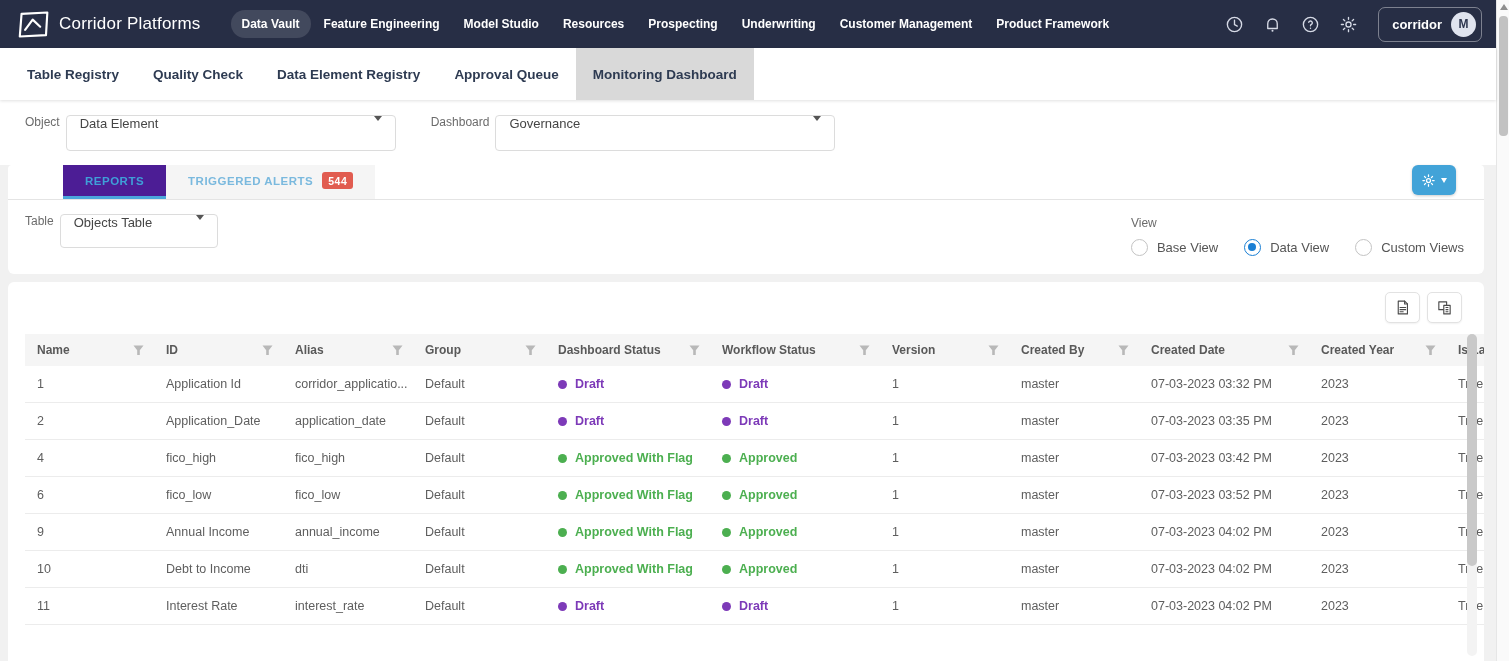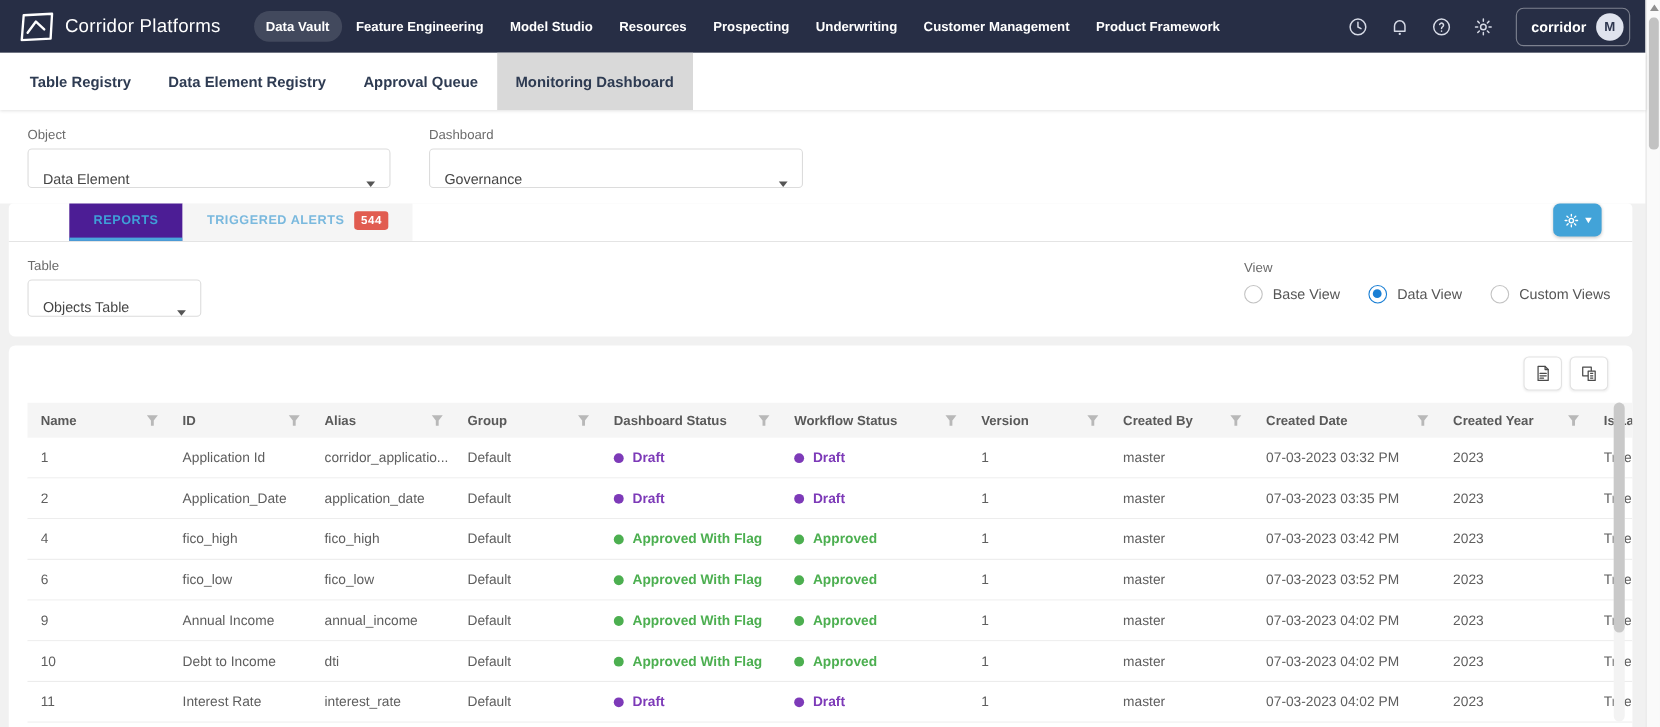--- a/index.html
+++ b/index.html
@@ -22,23 +22,23 @@
   .user-name { font-size:13px; font-weight:bold; }
   .avatar { width:25px; height:25px; border-radius:50%; background:#dfe3ee; color:#2e3750; display:flex; align-items:center; justify-content:center; font-size:12px; font-weight:bold; }
 
   
   .subnav { height:52px; background:#fff; display:flex; align-items:stretch; padding-left:10px; box-shadow:0 1px 3px rgba(0,0,0,.12); position:relative; z-index:3; flex-shrink:0; }
   .subnav-item { display:flex; align-items:center; padding:0 17px; font-size:13.5px; font-weight:bold; color:#2e3b52; cursor:pointer; white-space:nowrap; }
   .subnav-item.active { background:#d9d9d9; }
 
   
   .filters { background:#fff; padding:15px 0 14px 25px; display:flex; gap:35px; flex-shrink:0; }
-  .field { display:flex; flex-direction:column; gap:6px; }
+  .field { display:flex; flex-direction:row; gap:6px; }
   .field-label { font-size:12px; color:#6b6b6b; }
-  .select { width:330px; height:36px; border:1px solid #dcdcdc; border-radius:4px; background:#fff; display:flex; align-items:flex-end; justify-content:space-between; padding:0 13px; font-size:13px; color:#454545; cursor:pointer; }
+  .select { width:330px; height:36px; border:1px solid #dcdcdc; border-radius:4px; background:#fff; display:flex; align-items:flex-start; justify-content:space-between; padding:0 13px; font-size:13px; color:#454545; cursor:pointer; }
   .select.w340 { width:340px; }
   .select.w190 { width:158px; height:34px; }
   .caret-down { width:0; height:0; border-left:4px solid transparent; border-right:4px solid transparent; border-top:5px solid #555; }
 
   
   .tabs-strip { background:#fff; height:35px; margin-left:8px; margin-right:12px; display:flex; align-items:stretch; padding-left:55px; border-bottom:1px solid #e4e4e4; position:relative; flex-shrink:0; border-radius:4px 4px 0 0; }
   .tab { display:flex; align-items:center; padding:0 22px; font-size:11.5px; font-weight:bold; letter-spacing:.5px; cursor:pointer; border-bottom:3px solid transparent; white-space:nowrap; }
   .tab.reports { color:#3f9fd8; border-bottom-color:#4aa6db; background:#4c1d95; }
   .tab.alerts { color:#7ab9de; background:#f5f5f5; gap:9px; }
   .badge { background:#e15c50; color:#fff; font-size:10.5px; font-weight:bold; border-radius:3px; padding:2.5px 6px; }
@@ -136,20 +136,23 @@
         <span class="avatar">M</span>
       </div>
     </div>
   </div>
 
   <div class="subnav">
       <div class="subnav-item">
         <span>Table Registry</span>
       </div>
       <div class="subnav-item">
+        <span>Quality Check</span>
+      </div>
+      <div class="subnav-item">
         <span>Data Element Registry</span>
       </div>
       <div class="subnav-item">
         <span>Approval Queue</span>
       </div>
       <div class="subnav-item active">
         <span>Monitoring Dashboard</span>
       </div>
     </div>
 

